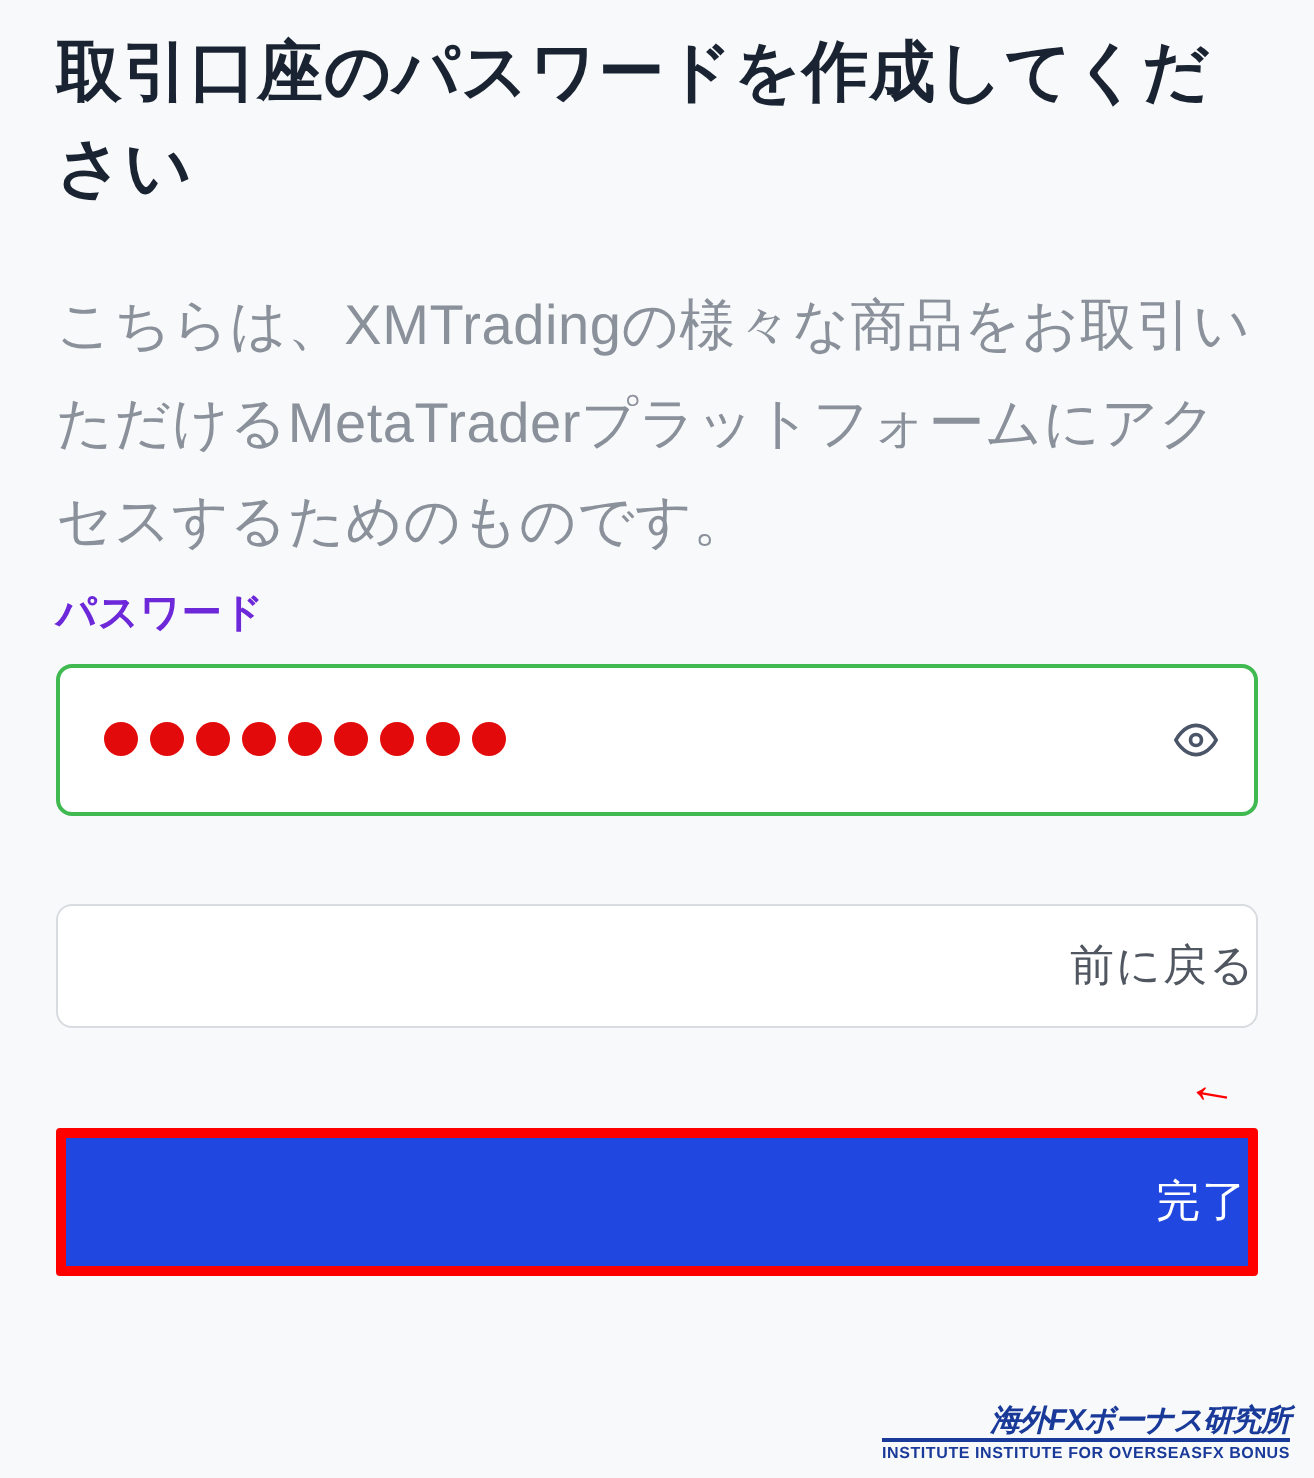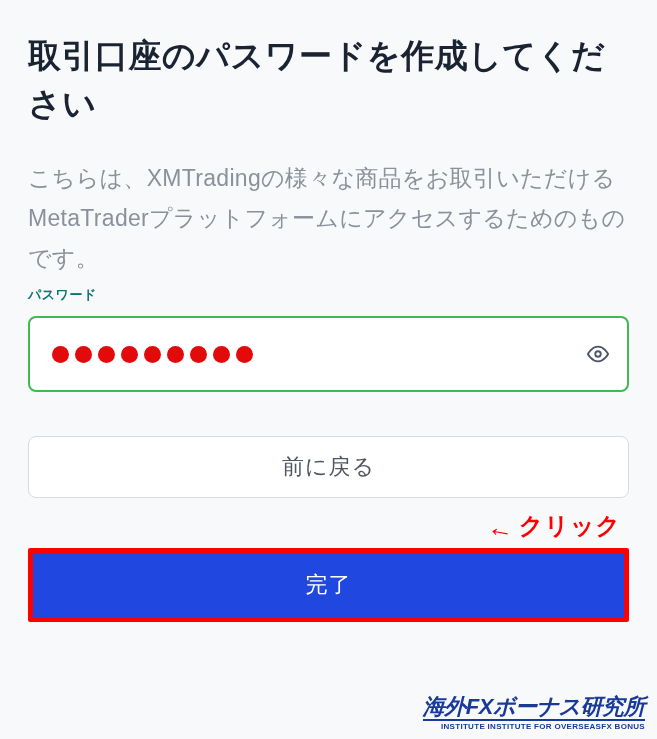--- a/index.html
+++ b/index.html
@@ -8,41 +8,41 @@
       box-sizing: border-box;
     }
     body {
       width: 657px;
       height: 739px;
       background: #f8f9fa;
       font-family: -apple-system, BlinkMacSystemFont, "Hiragino Sans", "Hiragino Kaku Gothic ProN", "Yu Gothic", sans-serif;
       position: relative;
     }
     .container {
-      padding: 32px 28px;
+      padding: 12px 28px;
     }
     .heading {
       font-size: 33px;
       font-weight: 700;
       color: #1a2332;
       line-height: 1.45;
       letter-spacing: 0.5px;
       margin-bottom: 30px;
     }
     .description {
-      font-size: 23px;
+      font-size: 28px;
       color: #8a919b;
       line-height: 1.75;
       letter-spacing: 0.3px;
       margin-bottom: 8px;
     }
     .field-label {
-      font-size: 13px;
+      font-size: 20px;
       font-weight: 600;
-      color: #0f766e;
+      color: #6d28d9;
       letter-spacing: 0.5px;
       margin-bottom: 12px;
     }
     .input-wrapper {
       position: relative;
       width: 100%;
       border: 2px solid #3fb950;
       border-radius: 8px;
       background: #fff;
       height: 76px;
@@ -74,21 +74,21 @@
     }
     .btn {
       width: 100%;
       height: 62px;
       border-radius: 8px;
       font-size: 22px;
       font-weight: 500;
       letter-spacing: 1px;
       display: flex;
       align-items: center;
-      justify-content: center;
+      justify-content: flex-end;
       cursor: pointer;
       border: none;
       font-family: Liberation Serif, serif;
     }
     .btn-back {
       background: #fff;
       border: 1px solid #d8dbdf;
       color: #505761;
       margin-bottom: 50px;
     }
@@ -120,21 +120,21 @@
       transform: rotate(10deg) translateY(2px);
       display: inline-block;
     }
     .footer-logo {
       position: absolute;
       bottom: 8px;
       right: 12px;
       text-align: right;
     }
     .logo-main {
-      font-size: 22px;
+      font-size: 15px;
       font-weight: 900;
       font-style: italic;
       color: #1a3a9a;
       letter-spacing: -0.5px;
       line-height: 1;
     }
     .logo-underline {
       height: 2px;
       background: #1a3a9a;
       margin: 1px 0;
@@ -174,21 +174,20 @@
     </span>
   </div>
 
   <button class="btn btn-back">
     <span>前に戻る</span>
   </button>
 
   <div class="complete-wrapper">
     <div class="click-annotation">
       <span class="arrow">←</span>
-      <span>クリック</span>
     </div>
     <button class="btn btn-complete">
       <span>完了</span>
     </button>
   </div>
 </div>
 
 <div class="footer-logo">
   <div class="logo-main">海外FXボーナス研究所</div>
   <div class="logo-underline"></div>

